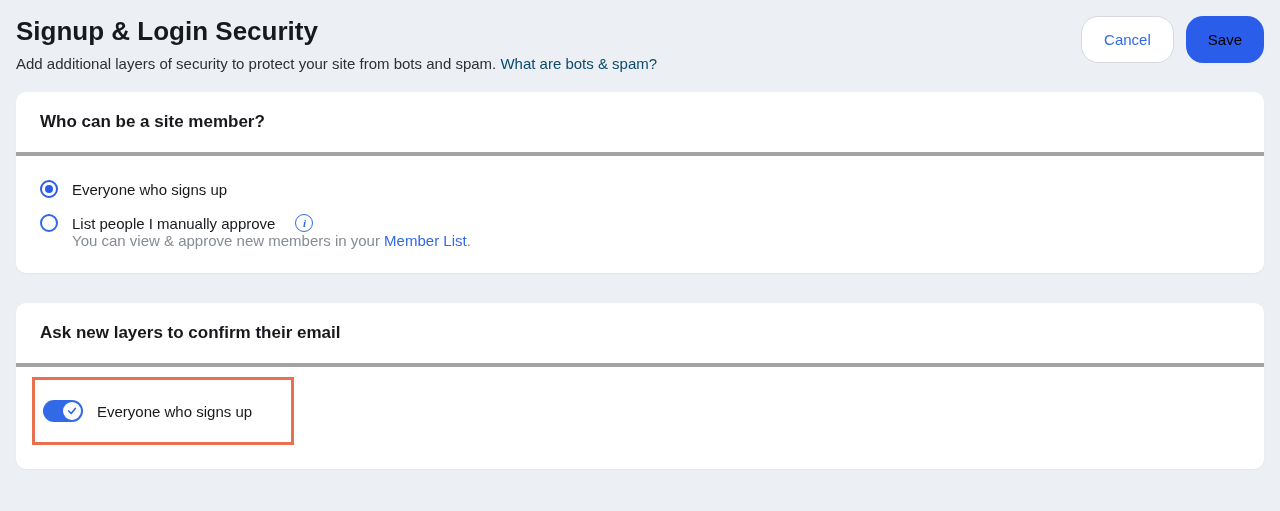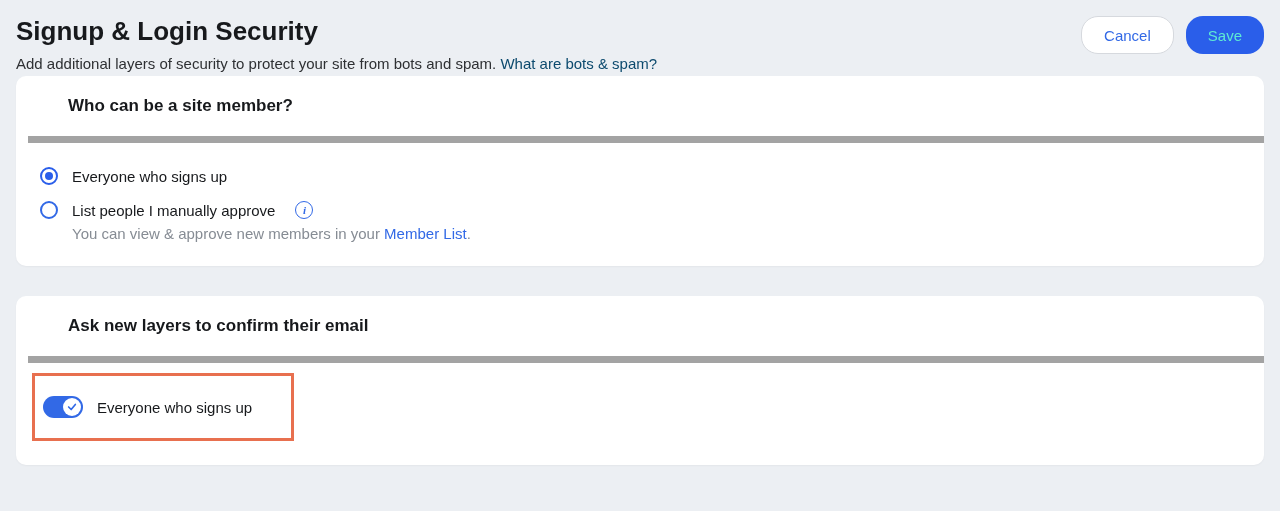--- a/index.html
+++ b/index.html
@@ -14,21 +14,21 @@
       min-height: 511px;
       color: #17191c;
     }
     .page {
       padding: 16px;
     }
     .header-row {
       display: flex;
       justify-content: space-between;
       align-items: flex-start;
-      margin-bottom: 4px;
+      margin-bottom: 20px;
     }
     .header-left {
       flex: 1;
     }
     .page-title {
       font-size: 26px;
       font-weight: 700;
       color: #17191c;
       margin-bottom: 8px;
     }
@@ -39,50 +39,49 @@
     .page-subtitle a {
       color: #0c4a6e;
       text-decoration: none;
     }
     .header-actions {
       display: flex;
       gap: 12px;
       align-items: center;
     }
     .btn {
-      height: 38px;
+      height: 47px;
       padding: 0 22px;
       border-radius: 17px;
       font-size: 15px;
       font-weight: 400;
       cursor: pointer;
       border: none;
       display: inline-flex;
       align-items: center;
       justify-content: center;
     }
     .btn-cancel {
       background: #ffffff;
       color: #3269e6;
       border: 1px solid #d6d9de;
     }
     .btn-save {
       background: #2a5eea;
-      color: #5eead4;
+      color: #000000;
     }
     .card {
       background: #ffffff;
       border-radius: 10px;
       margin-bottom: 30px;
       box-shadow: 0 1px 2px rgba(0,0,0,0.04);
     }
     .card-header {
-      padding: 20px 40px;
-      border-bottom: 7px solid #a3a3a3;
-      margin-left: 12px;
+      padding: 20px 24px;
+      border-bottom: 4px solid #a3a3a3;
     }
     .card-title {
       font-size: 17px;
       font-weight: 700;
       color: #17191c;
     }
     .card-body {
       padding: 24px;
     }
     .radio-row {
@@ -132,21 +131,20 @@
       display: inline-flex;
       align-items: center;
       justify-content: center;
       font-family: Georgia, serif;
       margin-left: 6px;
     }
     .hint-text {
       font-size: 15px;
       color: #868c94;
       margin-left: 32px;
-      margin-top: 6px;
     }
     .hint-text a {
       color: #3269e6;
       text-decoration: none;
     }
     .highlight-box {
       border: 3px solid #e8704f;
       padding: 20px 8px 20px 8px;
       margin: -6px 0 0 -8px;
       display: inline-flex;

